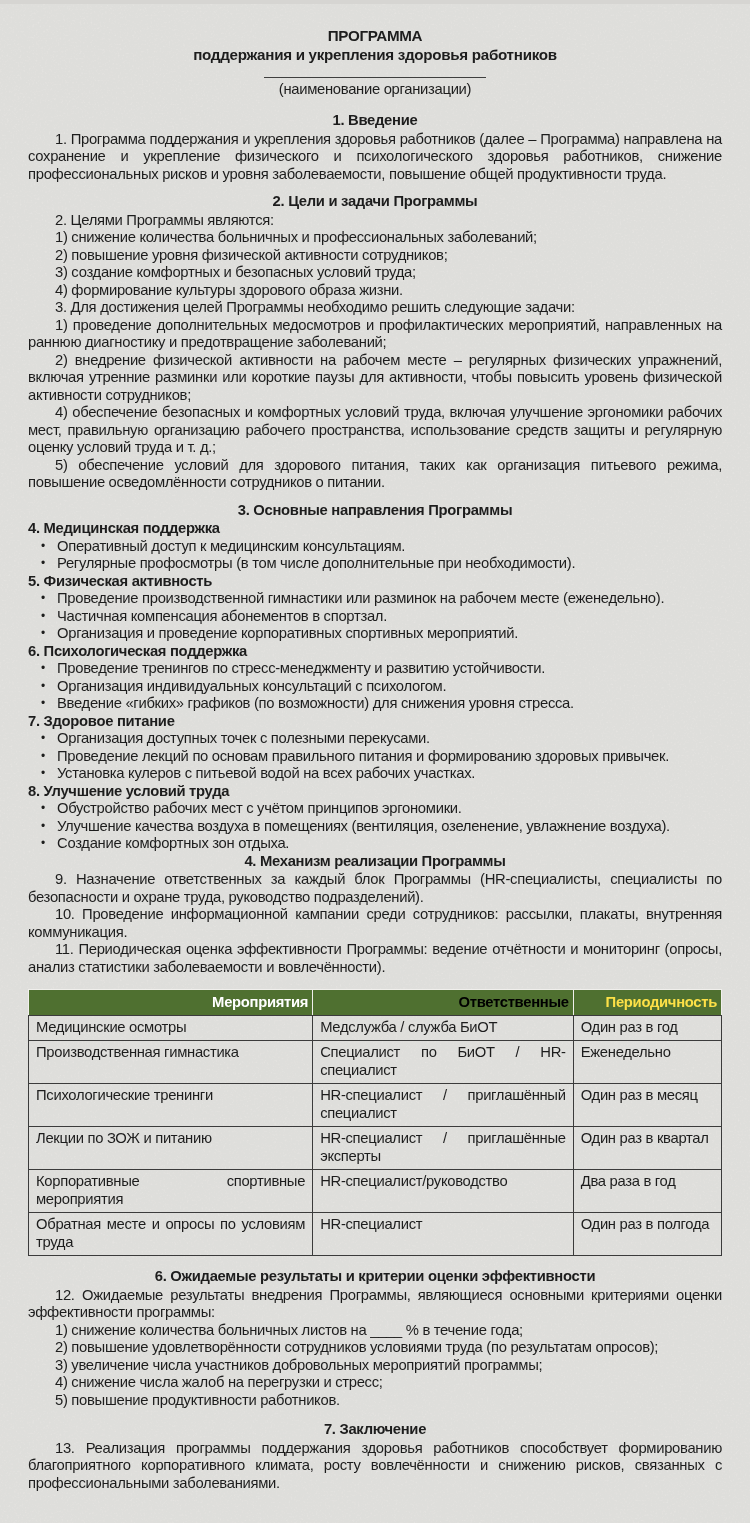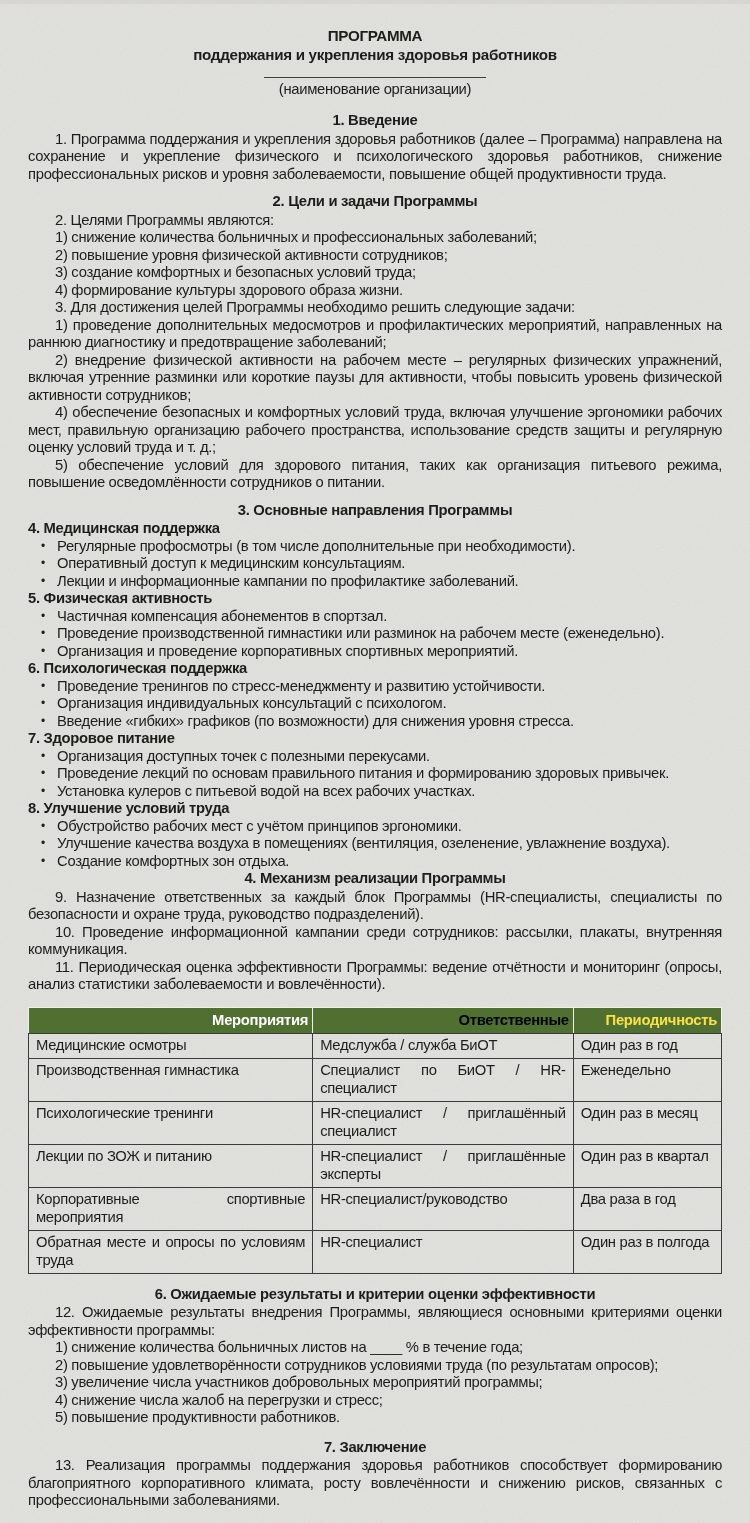--- a/index.html
+++ b/index.html
@@ -108,31 +108,30 @@
     <p class="p">1) проведение дополнительных медосмотров и профилактических мероприятий, направленных на раннюю диагностику и предотвращение заболеваний;</p>
     <p class="p">2) внедрение физической активности на рабочем месте – регулярных физических упражнений, включая утренние разминки или короткие паузы для активности, чтобы повысить уровень физической активности сотрудников;</p>
     <p class="p">4) обеспечение безопасных и комфортных условий труда, включая улучшение эргономики рабочих мест, правильную организацию рабочего пространства, использование средств защиты и регулярную оценку условий труда и т. д.;</p>
     <p class="p">5) обеспечение условий для здорового питания, таких как организация питьевого режима, повышение осведомлённости сотрудников о питании.</p>
 
     <div class="sec-h">3. Основные направления Программы</div>
 
     <div class="group">
       <div class="group-h">4. Медицинская поддержка</div>
       <ul class="bullets">
+        <li>Оперативный доступ к медицинским консультациям.</li>
         <li>Регулярные профосмотры (в том числе дополнительные при необходимости).</li>
-        <li>Оперативный доступ к медицинским консультациям.</li>
-        <li>Лекции и информационные кампании по профилактике заболеваний.</li>
       </ul>
     </div>
 
     <div class="group">
       <div class="group-h">5. Физическая активность</div>
       <ul class="bullets">
+        <li>Проведение производственной гимнастики или разминок на рабочем месте (еженедельно).</li>
         <li>Частичная компенсация абонементов в спортзал.</li>
-        <li>Проведение производственной гимнастики или разминок на рабочем месте (еженедельно).</li>
         <li>Организация и проведение корпоративных спортивных мероприятий.</li>
       </ul>
     </div>
 
     <div class="group">
       <div class="group-h">6. Психологическая поддержка</div>
       <ul class="bullets">
         <li>Проведение тренингов по стресс-менеджменту и развитию устойчивости.</li>
         <li>Организация индивидуальных консультаций с психологом.</li>
         <li>Введение «гибких» графиков (по возможности) для снижения уровня стресса.</li>

